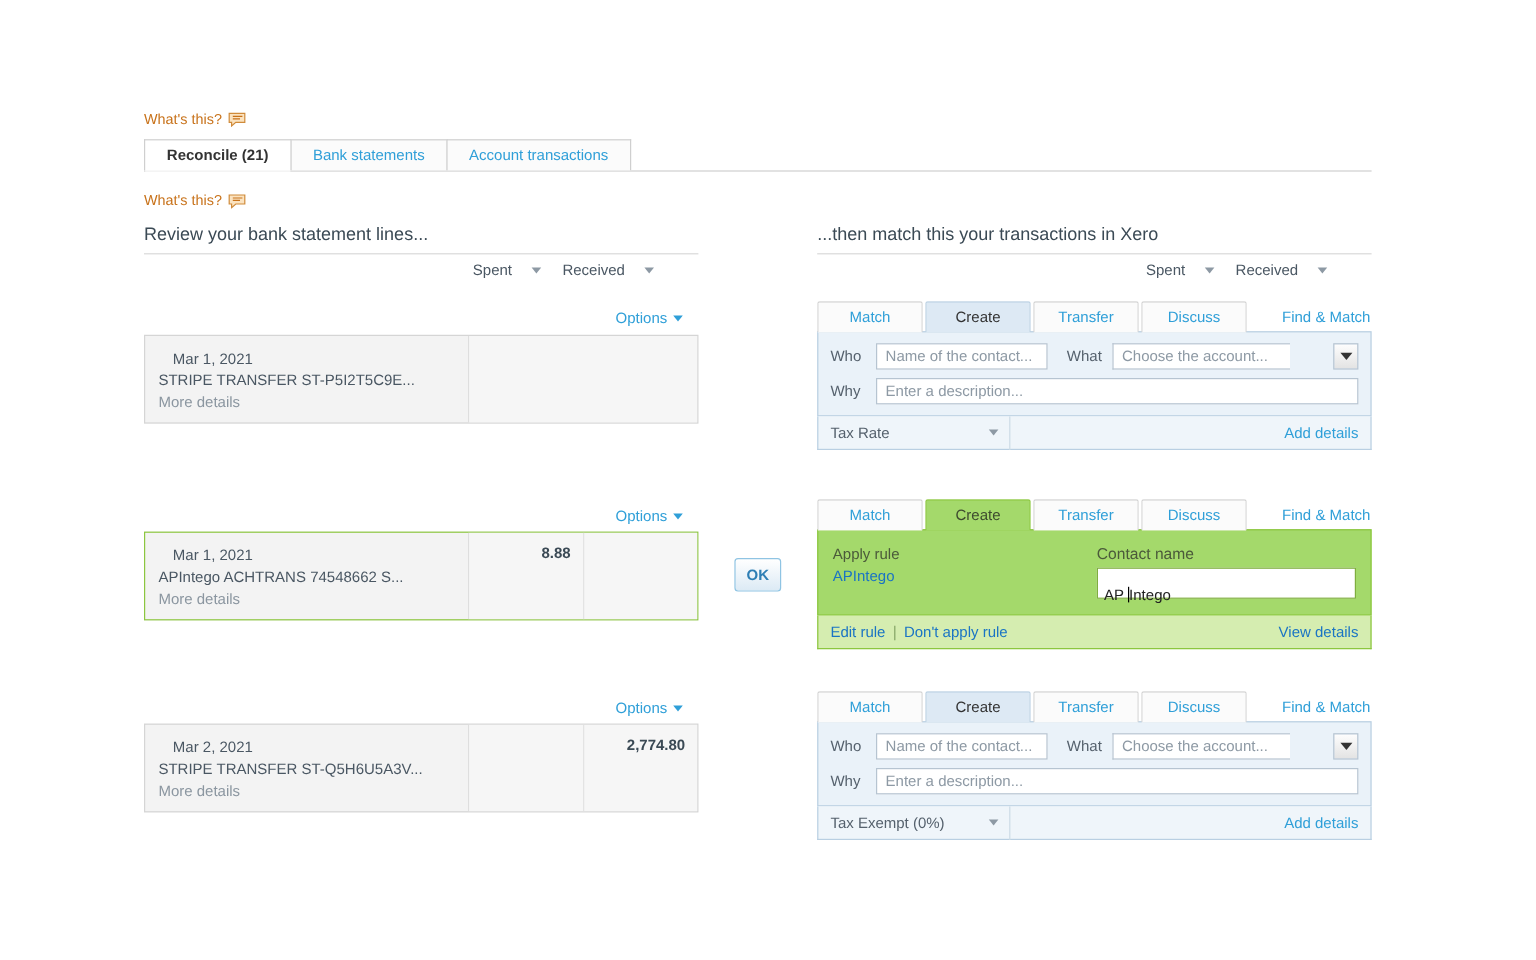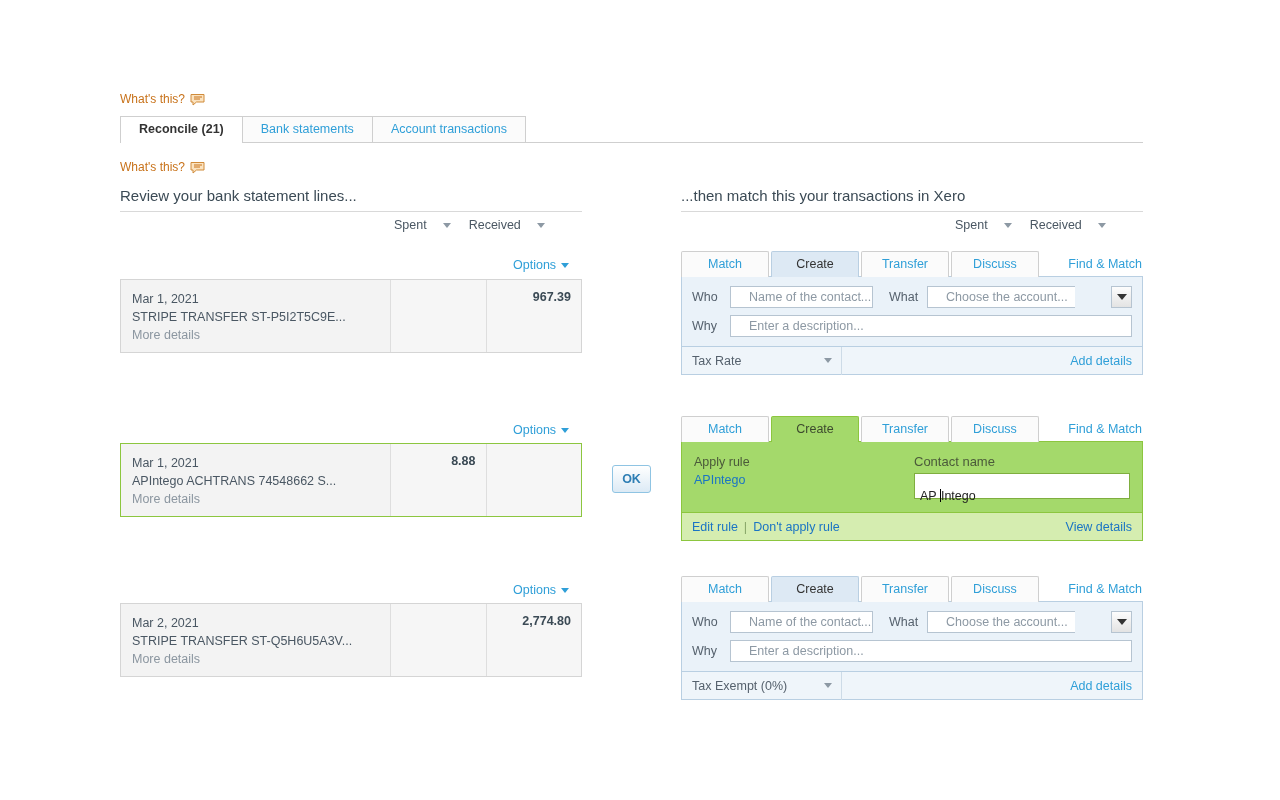--- a/index.html
+++ b/index.html
@@ -116,21 +116,21 @@
     background: #f3f3f3;
     border: 1px solid #d5d5d5;
     display: flex;
   }
   .stmt.highlight { border: 1px solid #8cc63f; }
   .stmt .desc {
     flex: 0 0 270px;
     padding: 10px 0 0 11px;
     border-right: 1px solid #dedede;
   }
-  .stmt .date { font-size: 12.5px; color: #4a5763; line-height: 18px; }
+  .stmt .date { font-size: 12.5px; color: #4a5763; line-height: 18px; margin-left: 12px; }
   .stmt .detail { font-size: 12.5px; color: #4a5763; line-height: 18px; white-space: nowrap; }
   .stmt .more {
     font-size: 12.5px; color: #8b96a0; line-height: 18px;
     cursor: pointer;
   }
   .stmt .cell {
     flex: 1 1 0;
     border-right: 1px solid #dedede;
     padding: 10px 10px 0 0;
     text-align: right;
@@ -197,21 +197,21 @@
     width: 38px; flex: 0 0 auto;
   }
   .row .lbl.what { width: 54px; text-align: left; padding-left: 16px; }
   .fld {
     height: 22px;
     border: 1px solid #b6c4d1;
     background: #ffffff;
     font-size: 12.5px;
     color: #8d99a4;
     line-height: 20px;
-    padding: 0 18px;
+    padding: 0 7px;
     overflow: hidden;
     white-space: nowrap;
   }
   .fld.who { width: 174px; }
   .fld.why { width: 404px; }
   .combo { display: flex; align-items: stretch; gap: 36px; }
   .combo .fld.what { width: 148px; border-right: none; }
   .combo .arrow {
     width: 21px;
     border: 1px solid #b6c4d1;
@@ -379,21 +379,20 @@
     <span class="caret blue"></span>
   </div>
 
   <div class="stmt" style="top:279px;">
     <div class="desc">
       <div class="date">Mar 1, 2021</div>
       <div class="detail">STRIPE TRANSFER ST-P5I2T5C9E...</div>
       <div class="more">More details</div>
     </div>
     <div class="cell"></div>
-    <div class="cell">967.39</div>
   </div>
 
   <div class="stmt highlight" style="top:443px;">
     <div class="desc">
       <div class="date">Mar 1, 2021</div>
       <div class="detail">APIntego ACHTRANS 74548662 S...</div>
       <div class="more">More details</div>
     </div>
     <div class="cell">8.88</div>
     <div class="cell"></div>

